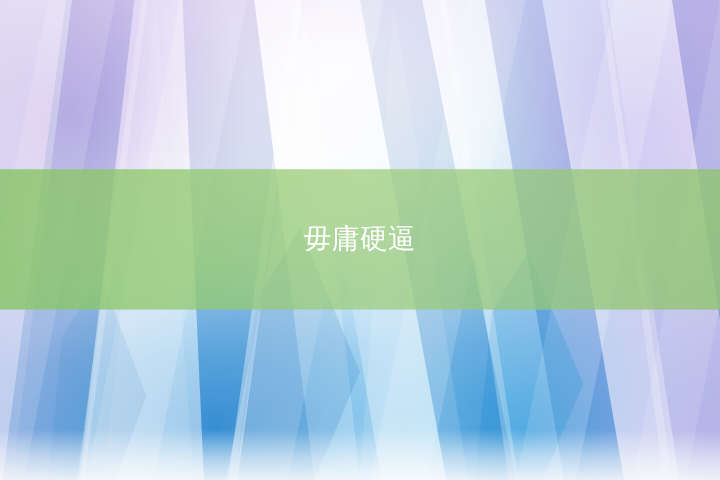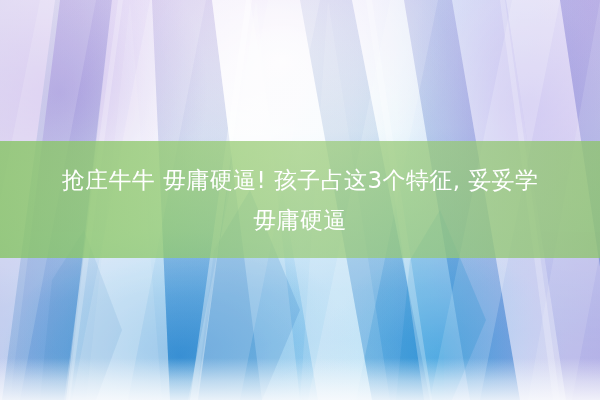--- a/index.html
+++ b/index.html
@@ -197,17 +197,16 @@
       <polygon points="246,0 252,0 198,400 190,400" fill="#ffffff" opacity="0.38"></polygon>
       <polygon points="366,0 372,0 432,400 424,400" fill="#ffffff" opacity="0.26"></polygon>
       <polygon points="118,0 123,0 70,400 64,400" fill="#ffffff" opacity="0.22"></polygon>
       <polygon points="500,0 505,0 560,400 553,400" fill="#ffffff" opacity="0.22"></polygon>
     </svg>
   </div>
 
   <div class="bottom-veil"></div>
 
   <div class="title-band">
-    <div class="title-line l1">抢庄牛牛 毋庸硬逼! 孩子占这3个特征, 妥妥学</div>
     <div class="title-line l2">毋庸硬逼</div>
   </div>
 
 </div>
 
 </body></html>

